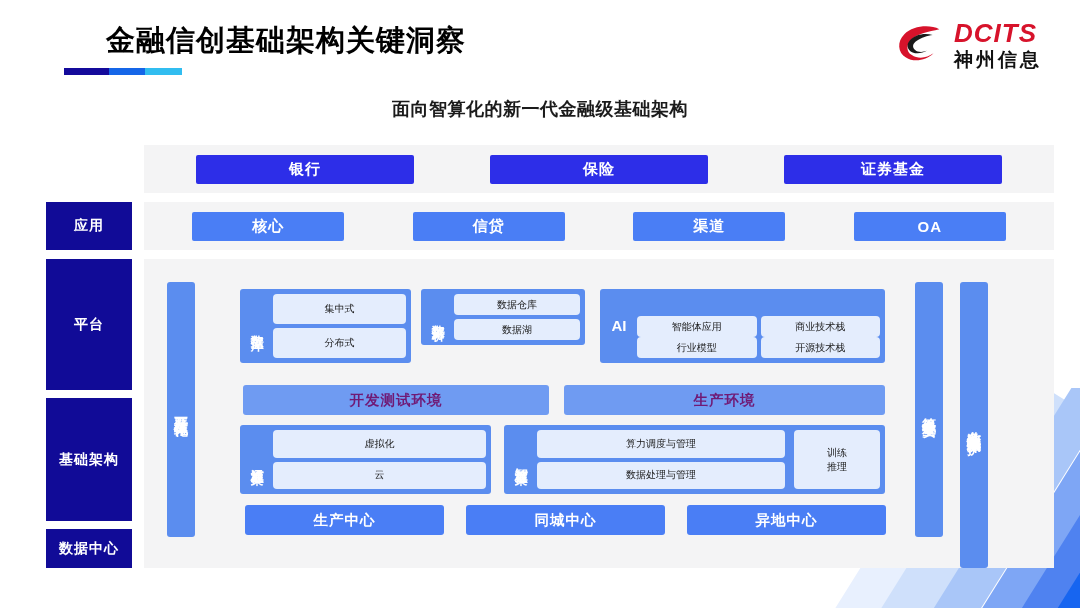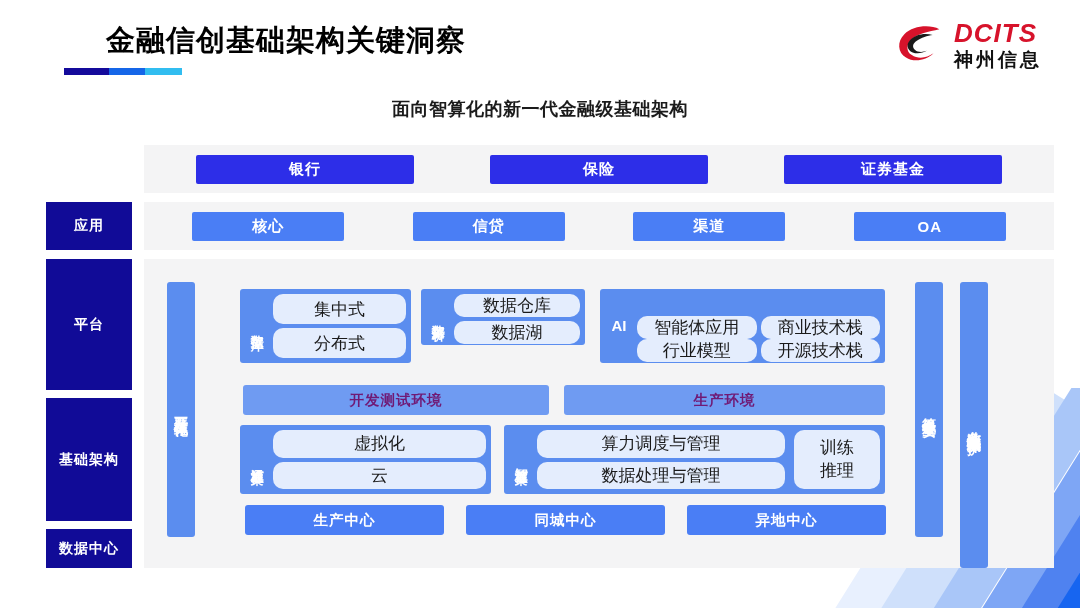--- a/index.html
+++ b/index.html
@@ -95,22 +95,22 @@
   .card .vtab{
     color:#fff;font-size:13px;font-weight:bold;line-height:1.05;letter-spacing:1px;
     writing-mode:vertical-rl;text-orientation:upright;
     display:flex;align-items:center;justify-content:center;
     width:24px;flex:none;
   }
   .card .stack{flex:1;display:flex;flex-direction:column;gap:4px;margin-left:4px;}
   .card .stack.two-col{flex-direction:row;}
   .card .col{flex:1;display:flex;flex-direction:column;margin-top:22px;}
   .chip{
-    background:#e4edfd;color:#1a1a1a;border-radius:10px;
-    font-size:17px;display:flex;align-items:center;justify-content:center;
+    background:#e4edfd;color:#1a1a1a;border-radius:4px;
+    font-size:10px;display:flex;align-items:center;justify-content:center;
     flex:1;white-space:nowrap;
   }
 
   .card-db{left:240px;top:289px;width:171px;height:74px;}
   .card-da{left:421px;top:289px;width:164px;height:56px;}
   .card-ai{left:600px;top:289px;width:285px;height:74px;}
   .card-ai .vtab{font-size:15px;writing-mode:horizontal-tb;width:28px;letter-spacing:0;}
 
   .envbar{
     position:absolute;height:30px;border-radius:3px;background:#6f9bf2;

